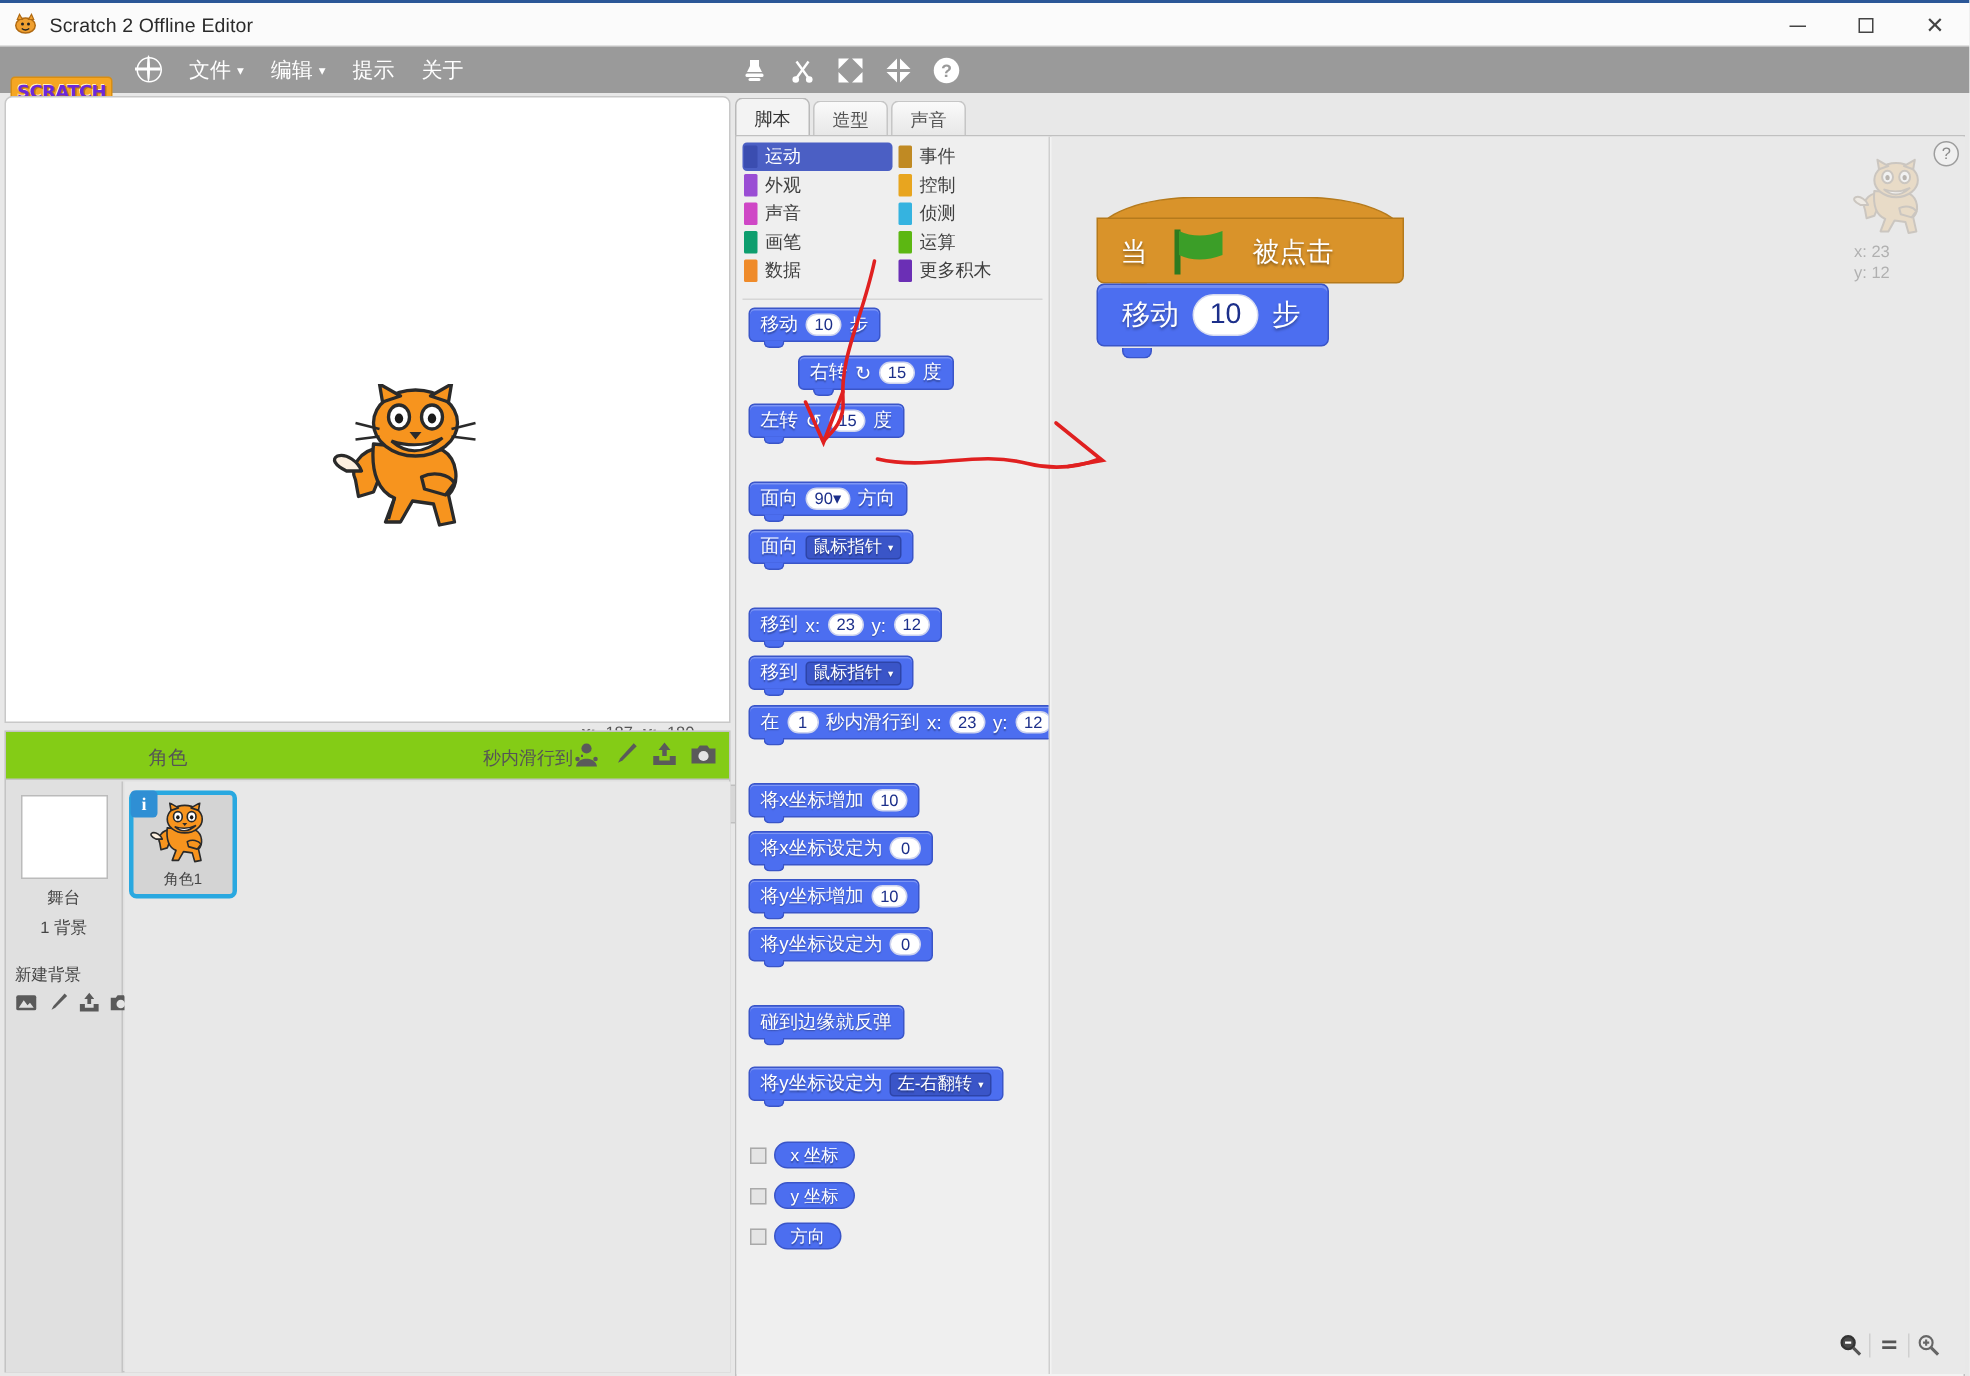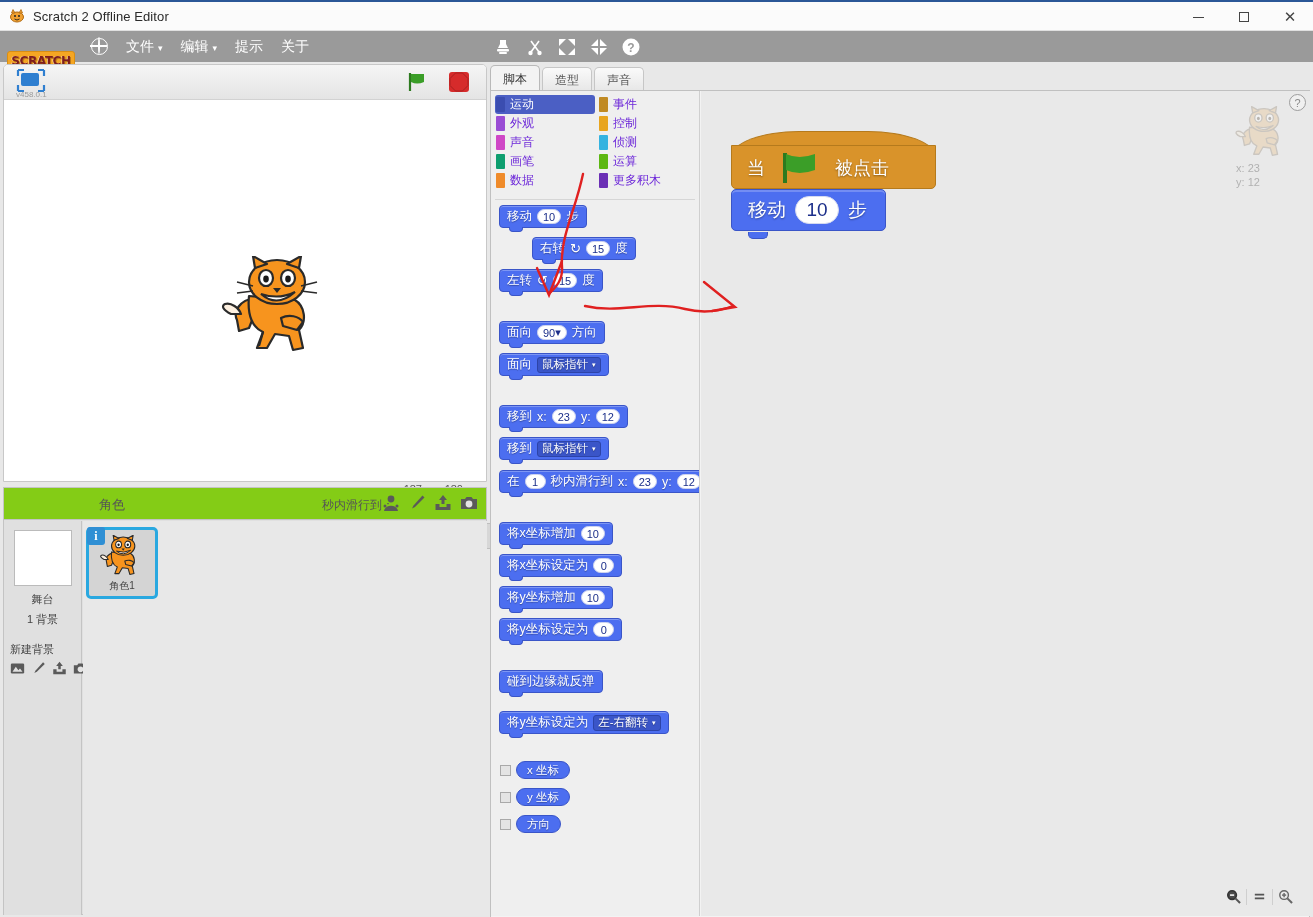--- a/index.html
+++ b/index.html
@@ -26,21 +26,21 @@
 
   
   #menubar {
     height:31px; background:#9a9a9a; display:flex; align-items:center;
     position:relative;
   }
   #logo {
     margin-left:7px; width:68px; height:19px; border-radius:3px;
     background:#f5a623;
     display:flex; align-items:center; justify-content:center;
-    font-size:12px; font-weight:bold; color:#7f1d1d;
+    font-size:12px; font-weight:bold; color:#6d28d9;
     letter-spacing:-.4px; font-family:"DejaVu Sans",sans-serif;
     text-shadow:1px 1px 0 #b9761a, -0.5px -0.5px 0 #fff3c0;
     border:1px solid #d98e12;
     margin-top:28px;
   }
   .globe { margin-left:16px; width:17px; height:17px; border:1.6px solid #fff; border-radius:50%; position:relative; }
   .globe:before { content:""; position:absolute; left:-1.6px; top:6px; width:17px; height:1.6px; background:#fff; }
   .globe:after { content:""; position:absolute; left:6px; top:-1.6px; width:1.6px; height:17px; background:#fff;
       border-radius:50%; box-shadow:0 0 0 0 #fff; }
   .mitem { color:#fff; font-size:14px; margin-left:18px; display:flex; align-items:center; gap:4px; }
@@ -107,21 +107,21 @@
     background:#f3f3f3; border:1px solid #c0c0c0; }
 
   
   #palette { position:absolute; left:0; top:0; width:209px; height:825px;
      background:#efefef; border-right:1px solid #cfcfcf; overflow:hidden; }
   #cats { position:absolute; left:4px; top:4px; width:202px; }
   .catcol { position:absolute; top:0; width:100px; }
   .catcol.left { left:0; } .catcol.right { left:103px; }
   .catrow { height:19px; display:flex; align-items:center; gap:5px; padding-left:1px; }
   .catrow .sw { width:9px; height:15px; border-radius:1px; }
-  .catrow .cl { font-size:12px; color:#6d28d9; }
+  .catrow .cl { font-size:12px; color:#404040; }
   .catrow.sel { background:#4b5fc4; border-radius:3px; }
   .catrow.sel .cl { color:#fff; }
   .catrow.sel .sw { background:#3b4db0 !important; }
   #catdiv { position:absolute; left:4px; top:108px; width:200px; height:1px; background:#d6d6d6; }
 
   #blocks { position:absolute; left:0; top:114px; width:209px; height:711px; }
 
   
   .blk { position:absolute; background:#4c6ef0; color:#fff;
       font-size:12.5px; border-radius:4px; padding:0 7px; height:23px;
@@ -269,41 +269,20 @@
         <circle cx="10" cy="10" r="8.5" fill="#fff"></circle>
         <text x="10" y="14.5" font-size="12" font-weight="bold" text-anchor="middle" fill="#9a9a9a" font-family="Liberation Sans">?</text>
       </svg>
     </span>
   </div>
 </div>
 
 <div id="app">
 
   <div id="stagepanel">
-    <div id="stagebar">
-      <span id="presentbtn">
-        <svg width="34" height="23" viewBox="0 0 34 23">
-          <rect x="7" y="4" width="18" height="13" rx="2" fill="#2f7fd0"></rect>
-          <path d="M4 1h6M4 1v6M30 1h-6M30 1v6M4 22h6M4 22v-6M30 22h-6M30 22v-6" stroke="#2f7fd0" stroke-width="2.2" fill="none"></path>
-        </svg>
-      </span>
-      <span id="versiontxt">v458.0.1</span>
-      <span id="greenflag">
-        <svg width="22" height="20" viewBox="0 0 22 20">
-          <path d="M4 1 L4 19" stroke="#2d7a1f" stroke-width="2.2"></path>
-          <path d="M5 2 L18 2 L18 10 L5 10 Z" fill="#3b9e28"></path>
-          <path d="M5 2 Q11 5 18 2 L18 10 Q11 13 5 10 Z" fill="#3b9e28"></path>
-        </svg>
-      </span>
-      <span id="stopbtn">
-        <svg width="20" height="20" viewBox="0 0 20 20">
-          <polygon points="6.5,1 13.5,1 19,6.5 19,13.5 13.5,19 6.5,19 1,13.5 1,6.5" fill="#d62b2b" stroke="#a82020"></polygon>
-        </svg>
-      </span>
-    </div>
     <div id="stagearea">
       <span id="catsprite">
         <svg width="108" height="102" viewBox="0 0 108 102">
           <g stroke="#2a2a2a" stroke-width="2.2" stroke-linejoin="round">
             <path d="M36 42 C20 44 14 56 18 64 L20 75 L30 72 L34 62 Z" fill="#f7941e"></path>
             <path d="M12 58 C4 54 2 50 6 48 C12 46 20 52 22 58 Z" fill="#fdf0e0"></path>
             <path d="M30 40 C28 60 34 72 44 76 L38 92 L48 92 L56 78 L70 80 L74 94 L84 92 L80 74
                      C88 66 86 50 76 44 Z" fill="#f7941e"></path>
             <path d="M62 62 C70 58 80 60 84 66 L78 74 L64 70 Z" fill="#f7941e"></path>
             <path d="M44 76 L40 90" fill="none"></path>

